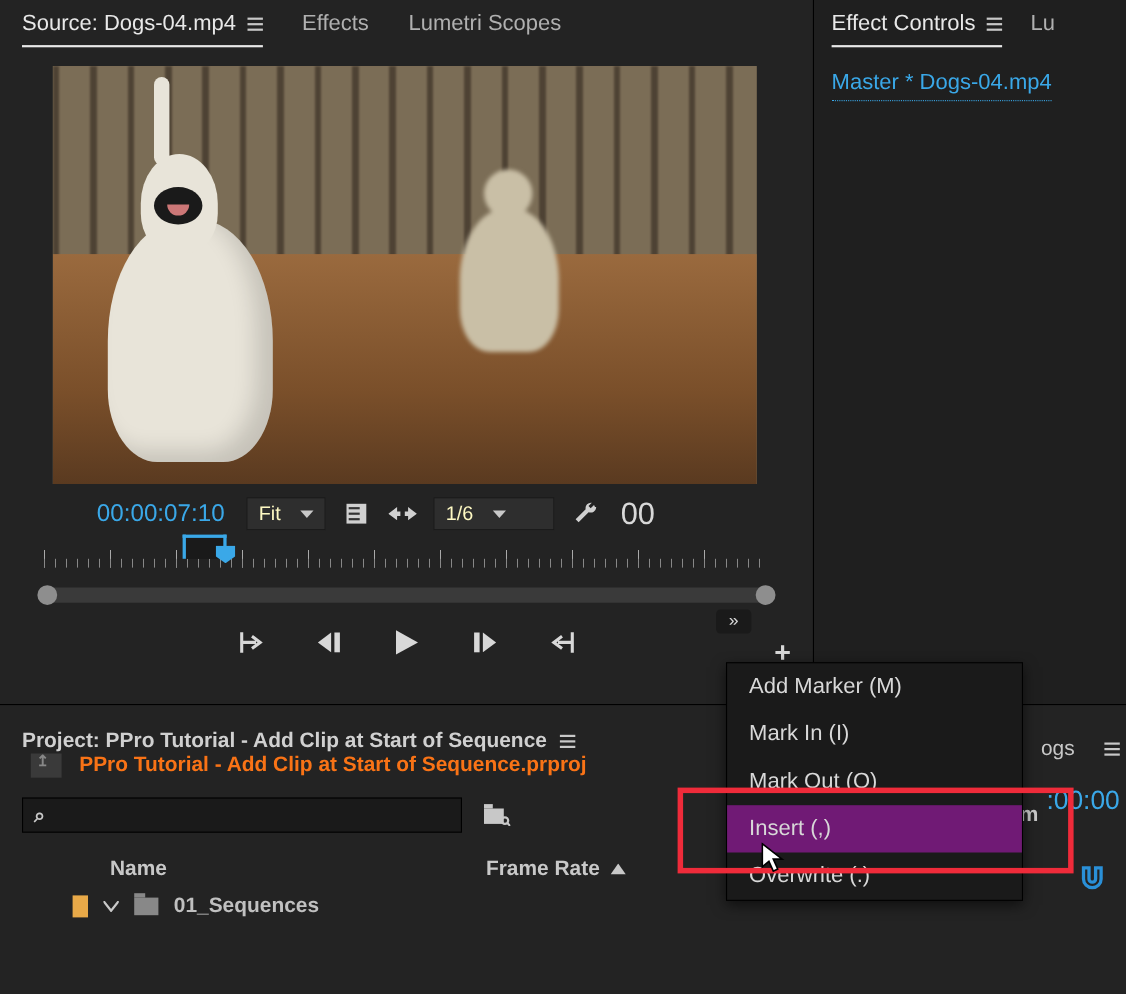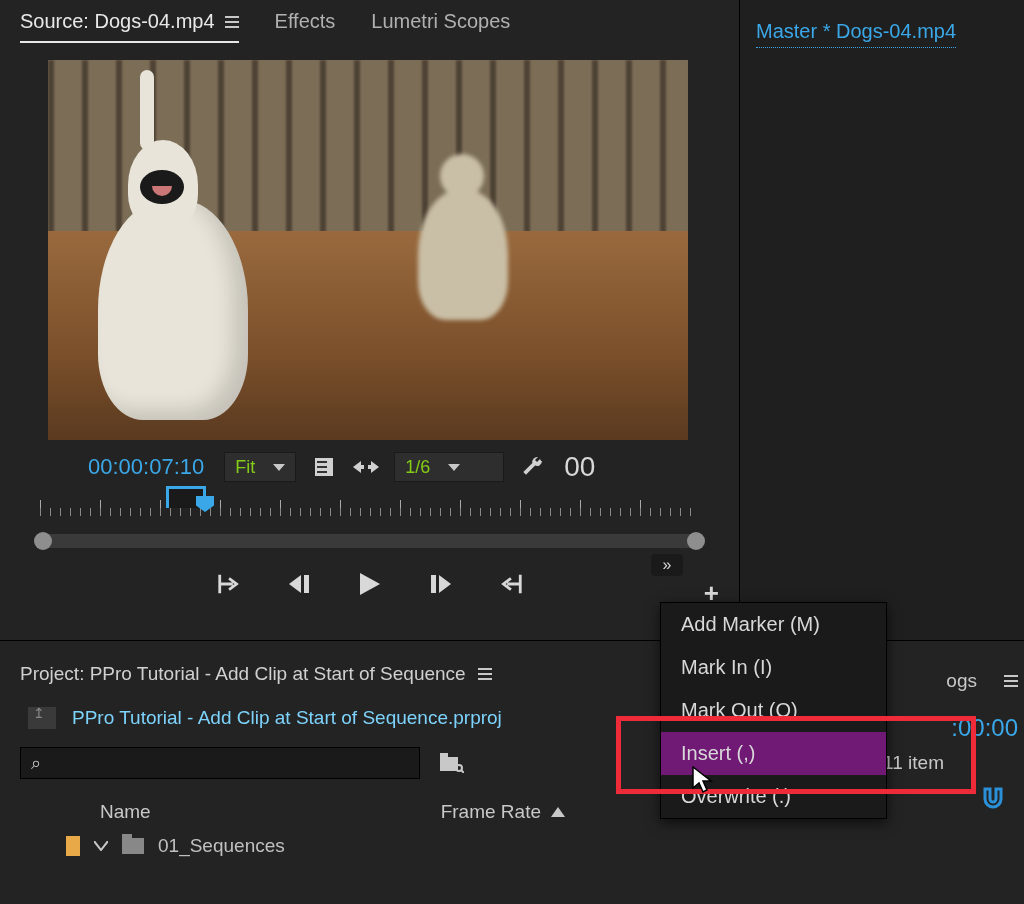--- a/index.html
+++ b/index.html
@@ -164,21 +164,21 @@
   }
   .dropdown {
     background: #2e2e2e;
     border: 1px solid #1a1a1a;
     height: 30px;
     display: flex;
     align-items: center;
     padding: 0 10px;
     gap: 18px;
     font-size: 18px;
-    color: #84cc16;
+    color: #fef9c3;
     cursor: pointer;
   }
   .chevron-down {
     width: 0; height: 0;
     border-left: 6px solid transparent;
     border-right: 6px solid transparent;
     border-top: 7px solid #c8c8c8;
   }
   .icon-btn {
     width: 28px;
@@ -282,35 +282,35 @@
     color:#d8d8d8;
     font-size:26px;
     font-weight:bold;
     cursor:pointer;
   }
 
   
   .project-panel {
     border-top: 1px solid #000;
     padding: 22px 20px 0 20px;
+    font-weight: bold;
   }
   .project-title {
     display: flex;
     align-items: center;
     gap: 12px;
     font-size: 19px;
     color: #d0d0d0;
   }
   .file-row {
     display:flex;
     align-items:center;
     gap:16px;
-    margin-top:22px;
     font-size:19px;
-    color:#7dd3fc;
+    color:#f97316;
     padding-left:8px;
   }
   .folder-up{
     width:28px;height:22px;
     background:#3a3a3a;
     position:relative;
   }
   .folder-up::before{
     content:"↥";
     position:absolute;
@@ -390,21 +390,21 @@
     border-bottom: 1px dotted #3aa8e8;
     display: inline-block;
     padding-bottom: 4px;
   }
 
   
   .context-menu {
     position: absolute;
     left: 660px;
     top: 602px;
-    width: 227px;
+    width: 270px;
     background: #1a1a1a;
     border: 1px solid #000;
     box-shadow: 0 4px 12px rgba(0,0,0,0.6);
     z-index: 30;
   }
   .context-menu .item {
     padding: 10px 20px;
     font-size: 20px;
     color: #d8d8d8;
     cursor: pointer;
@@ -547,20 +547,31 @@
         <svg width="30" height="24" viewBox="0 0 30 24">
             <path d="M26 2v20M26 12H12M16 6l-8 6 8 6" stroke="#d8d8d8" stroke-width="3" fill="none"></path>
           </svg>
       </div>
       <div class="more-chip">»</div>
       <div class="plus-btn">+</div>
     </div>
   </div>
 
   <div class="effect-panel">
+    <div class="panel-tabs">
+      <div class="tab active">
+        <span>Effect Controls</span>
+        <span class="menu-icon">
+            <span></span>
+            <span></span>
+            <span></span>
+          </span>
+      </div>
+      <div class="tab">Lu</div>
+    </div>
     <div class="effect-body">
       <span class="master-clip">Master * Dogs-04.mp4</span>
     </div>
   </div>
 </div>
 
 <div class="project-panel">
   <div class="project-title">
     <span>Project: PPro Tutorial - Add Clip at Start of Sequence</span>
     <span class="menu-icon">

